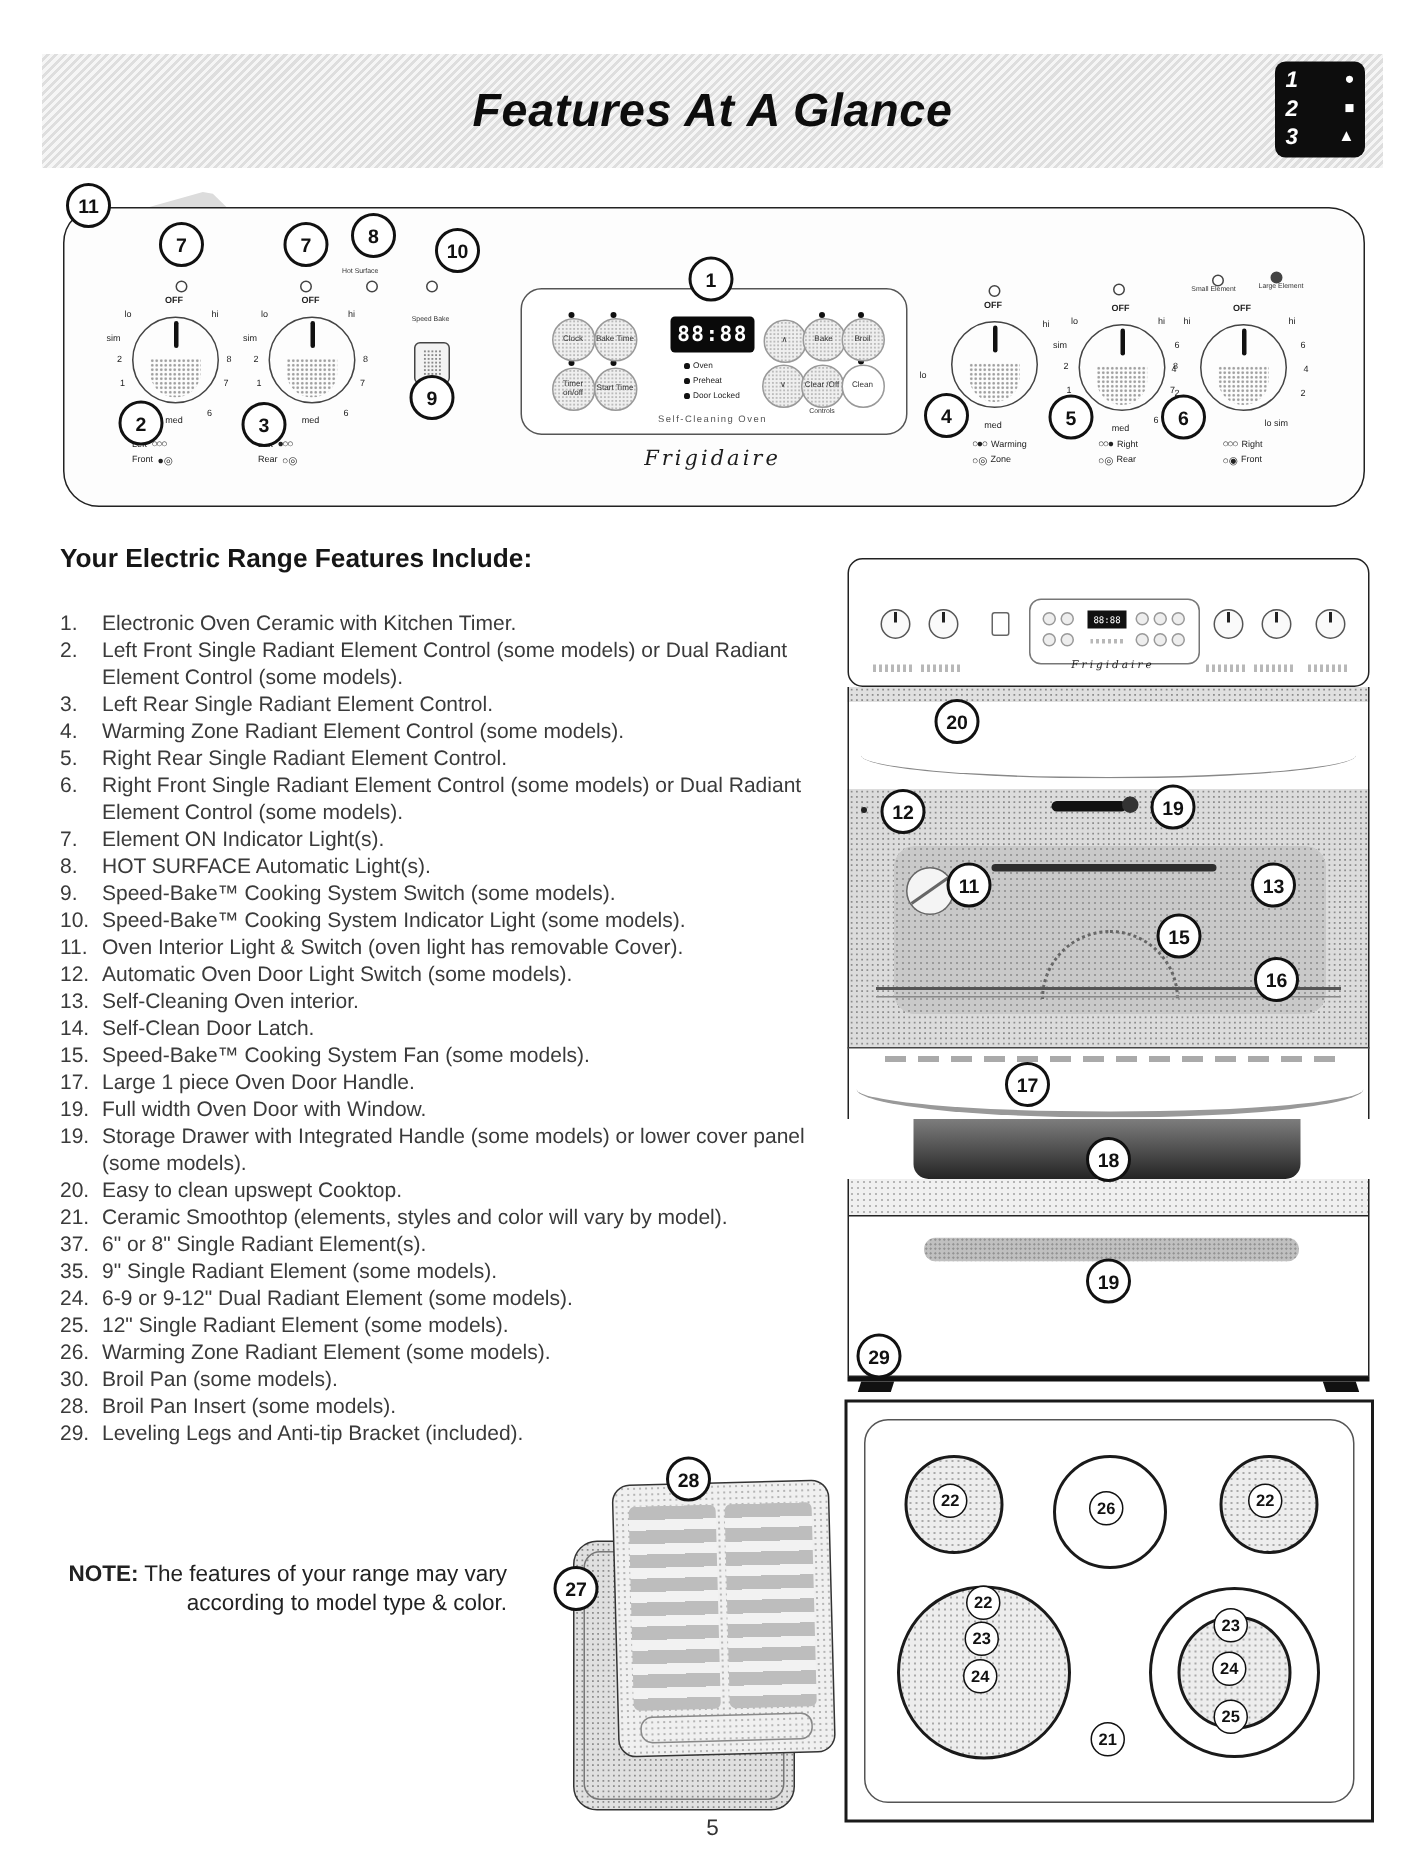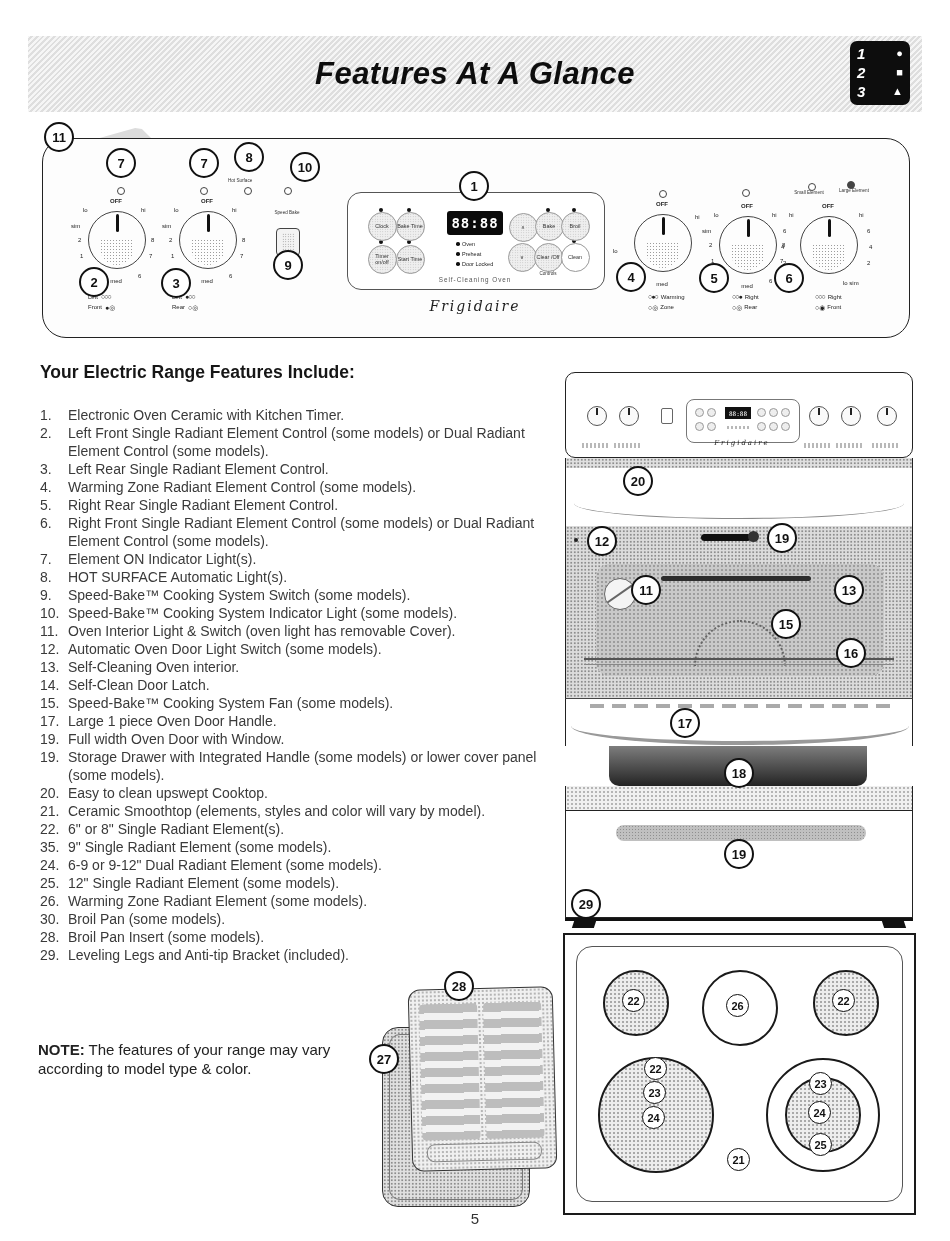--- a/index.html
+++ b/index.html
@@ -49,21 +49,21 @@
   .st{position:absolute;font-size:5.5px;color:#222;display:flex;align-items:center;gap:2.5px;white-space:nowrap;}
   .stdot{width:3.5px;height:3.5px;background:#111;border-radius:50%;flex:0 0 auto;}
   .selfc{position:absolute;left:347px;top:276px;width:256px;text-align:center;font-size:6.3px;color:#555;letter-spacing:1px;}
   .brand{position:absolute;font-family:"DejaVu Serif",serif;font-style:italic;letter-spacing:2px;color:#1c1c1c;text-align:center;}
   
   .fhead{position:absolute;left:40px;top:362px;font-size:17.5px;font-weight:bold;color:#161616;}
   .flist{position:absolute;left:40px;top:406px;width:512px;}
   .fi{display:flex;font-size:14px;line-height:18px;color:#3a3a3a;}
   .fn{flex:0 0 28px;}
   .ft{flex:1;}
-  .note{position:absolute;left:38px;top:1040px;width:300px;font-size:15px;line-height:19px;color:#222;}
+  .note{position:absolute;left:38px;top:1040px;width:300px;font-size:15px;line-height:19px;color:#222;text-align:right;}
   .note b{font-weight:bold;}
   
   .stip{background-color:#e0e0e0;background-image:radial-gradient(#8d8d8d .8px,transparent .9px);background-size:3.5px 3.5px;}
   .stipl{background-color:#f0f0f0;background-image:radial-gradient(#b5b5b5 .8px,transparent .9px);background-size:4px 4px;}
   
   .rangefig{position:absolute;left:565px;top:368px;width:348px;height:558px;}
   .bguard{position:absolute;left:0;top:4px;width:346px;height:84px;border:1.5px solid #222;border-radius:10px;background:#fff;}
   .side{border-left:1.5px solid #222;border-right:1.5px solid #222;box-sizing:border-box;}
   .mknob{position:absolute;width:18px;height:18px;border:1px solid #555;border-radius:50%;background:#fafafa;}
   .mknob:after{content:"";position:absolute;left:50%;top:1px;width:2px;height:7px;margin-left:-1px;background:#222;}
@@ -387,21 +387,21 @@
     </div>
       <div class="fi">
       <span class="fn">20.</span>
       <span class="ft">Easy to clean upswept Cooktop.</span>
     </div>
       <div class="fi">
       <span class="fn">21.</span>
       <span class="ft">Ceramic Smoothtop (elements, styles and color will vary by model).</span>
     </div>
       <div class="fi">
-      <span class="fn">22.</span>
+      <span class="fn">37.</span>
       <span class="ft">6" or 8" Single Radiant Element(s).</span>
     </div>
       <div class="fi">
       <span class="fn">35.</span>
       <span class="ft">9" Single Radiant Element (some models).</span>
     </div>
       <div class="fi">
       <span class="fn">24.</span>
       <span class="ft">6-9 or 9-12" Dual Radiant Element (some models).</span>
     </div>

